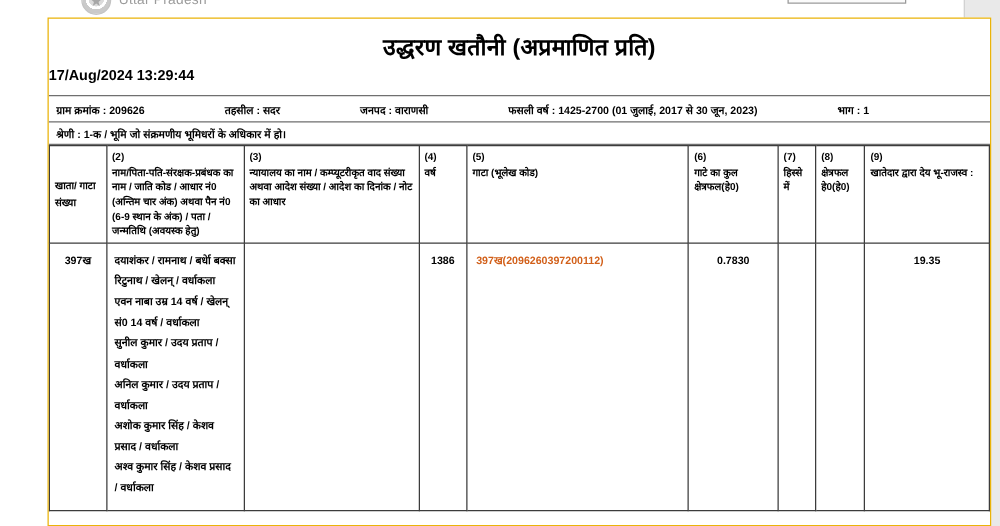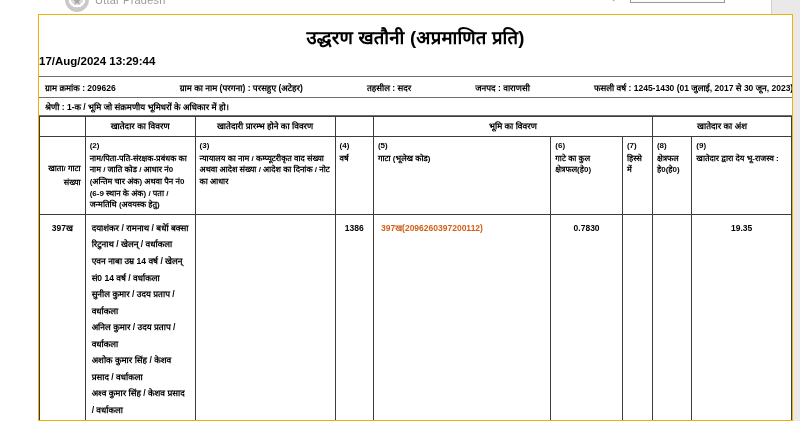--- a/index.html
+++ b/index.html
@@ -180,21 +180,21 @@
     padding: 2px 3px;
   }
   th.group.blank { border-top: 1px solid #3c3c3c; }
   td.colhead {
     height: 76px;
     line-height: 1.45;
     font-size: 8px;
   }
   td.colhead .num { display: block; margin-bottom: 1px; }
   td.colhead.khata-head {
-    text-align: right;
+    text-align: left;
     vertical-align: middle;
     line-height: 1.7;
   }
 
   td.cell {
     font-size: 8.5px;
     line-height: 1.95;
     height: 214px;
   }
   td.cell.c-khata { text-align: center; vertical-align: top; padding-top: 5px; }
@@ -236,52 +236,43 @@
 </div>
 
 <div class="sheet">
 
   <div class="doc-title">उद्धरण खतौनी (अप्रमाणित प्रति)</div>
   <div class="doc-date">17/Aug/2024 13:29:44</div>
   <hr class="rule">
 
   <div class="meta-row">
     <span class="m">ग्राम क्रमांक : 209626</span>
-    <span class="m">ग्राम का नाम (परगना) : परसहुए (अटेहर)</span>
     <span class="m">तहसील : सदर</span>
     <span class="m">जनपद : वाराणसी</span>
-    <span class="m">फसली वर्ष : 1245-1430 (01 जुलाई, 2017 से 30 जून, 2023)</span>
+    <span class="m">फसली वर्ष : 1425-2700 (01 जुलाई, 2017 से 30 जून, 2023)</span>
     <span class="m">भाग : 1</span>
     <span class="meta-spacer"></span>
     <span class="m">(1) खाता संख्या : 00059</span>
   </div>
 
   <div class="shreni-row">श्रेणी : 1-क / भूमि जो संक्रमणीय भूमिधरों के अधिकार में हो।</div>
 
   <table class="khatauni">
     <colgroup>
       <col class="w-khata">
         <col class="w-names">
         <col class="w-court">
         <col class="w-year">
       <col class="w-gata">
         <col class="w-total">
         <col class="w-share">
         <col class="w-areahe">
         <col class="w-rev">
     </colgroup>
     <thead>
-      <tr>
-        <th class="group blank"></th>
-        <th class="group">खातेदार का विवरण</th>
-        <th class="group">खातेदारी प्रारम्भ होने का विवरण</th>
-        <th class="group blank"></th>
-        <th class="group" colspan="3">भूमि का विवरण</th>
-        <th class="group" colspan="2">खातेदार का अंश</th>
-      </tr>
       <tr>
         <td class="colhead khata-head">खाता/ गाटा संख्या</td>
         <td class="colhead">
           <span class="num">(2)</span>
           <span>नाम/पिता-पति-संरक्षक-प्रबंधक का नाम / जाति कोड / आधार नं0 (अन्तिम चार अंक) अथवा पैन नं0 (6-9 स्थान के अंक) / पता / जन्मतिथि (अवयस्क हेतु)</span>
         </td>
         <td class="colhead">
           <span class="num">(3)</span>
           <span>न्यायालय का नाम / कम्प्यूटरीकृत वाद संख्या अथवा आदेश संख्या / आदेश का दिनांक / नोट का आधार</span>
         </td>

